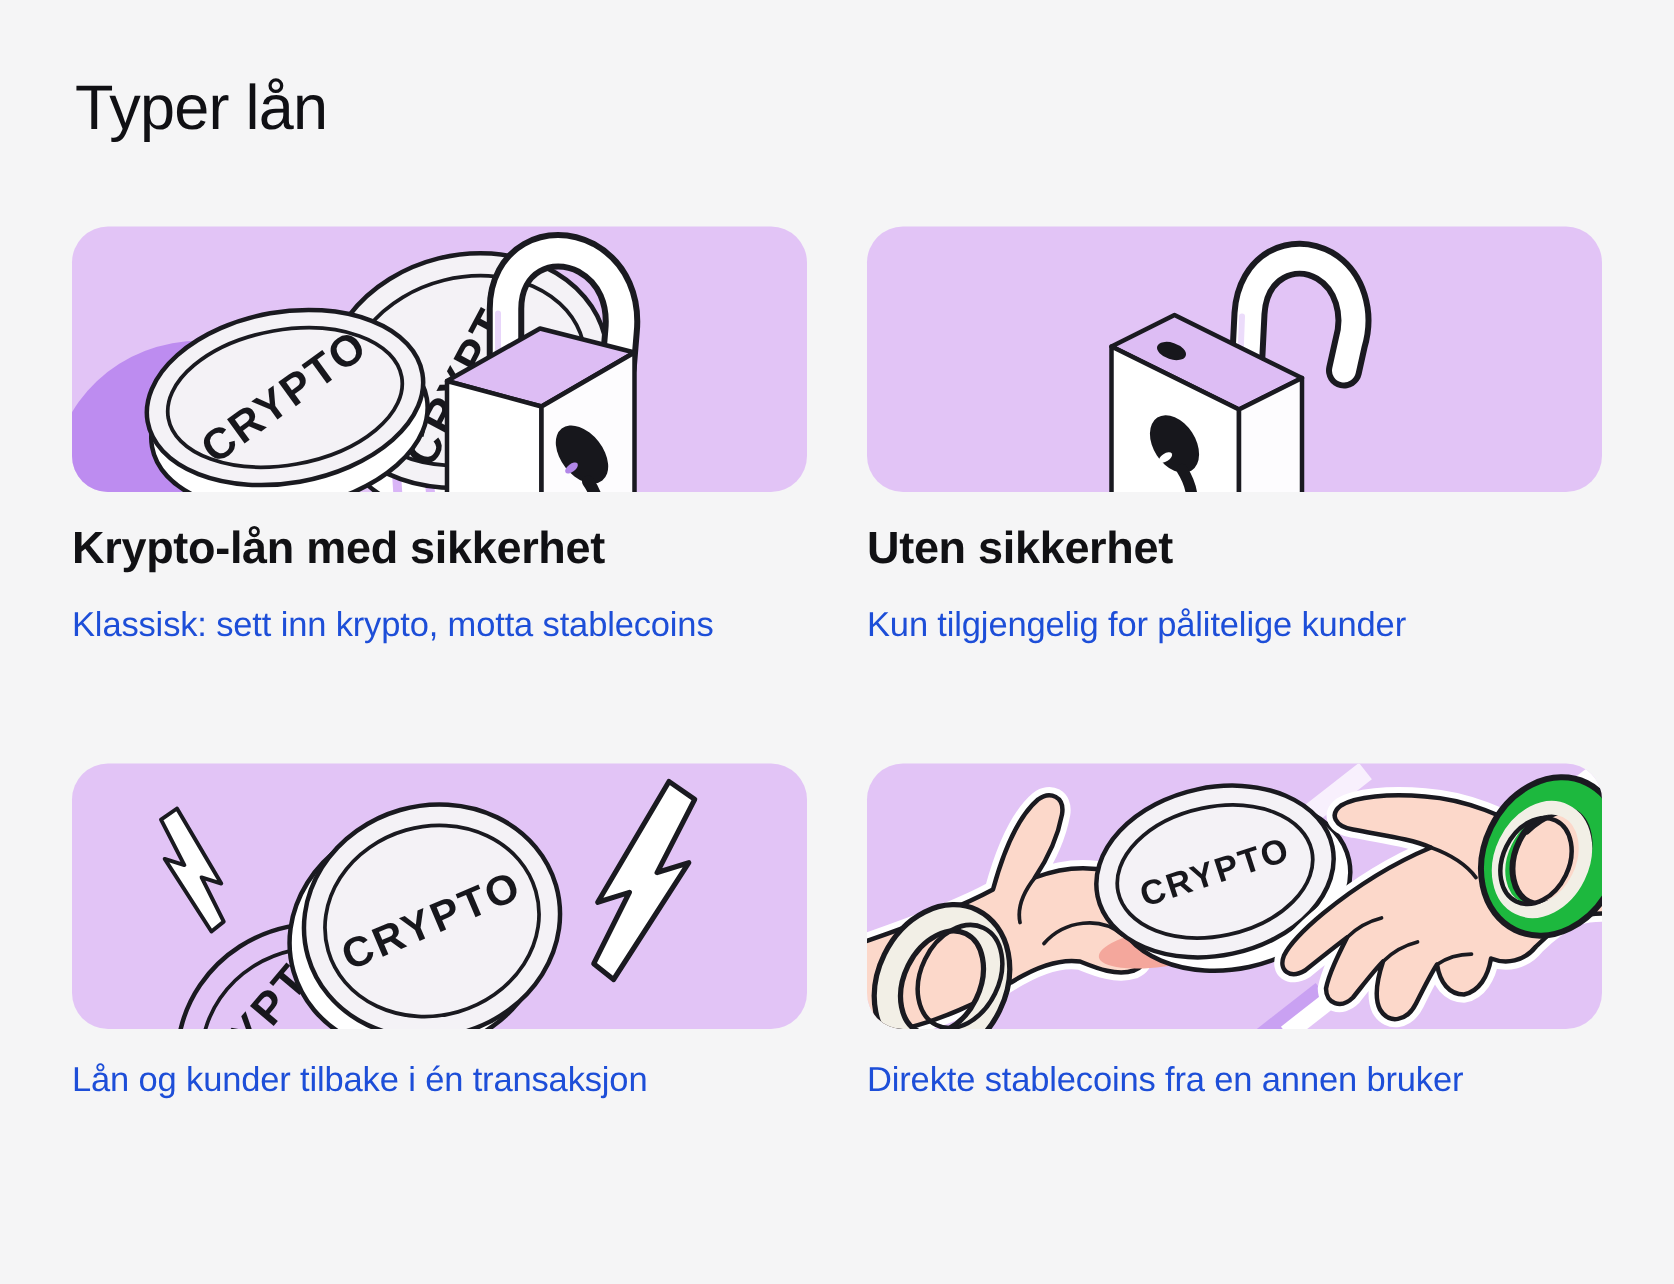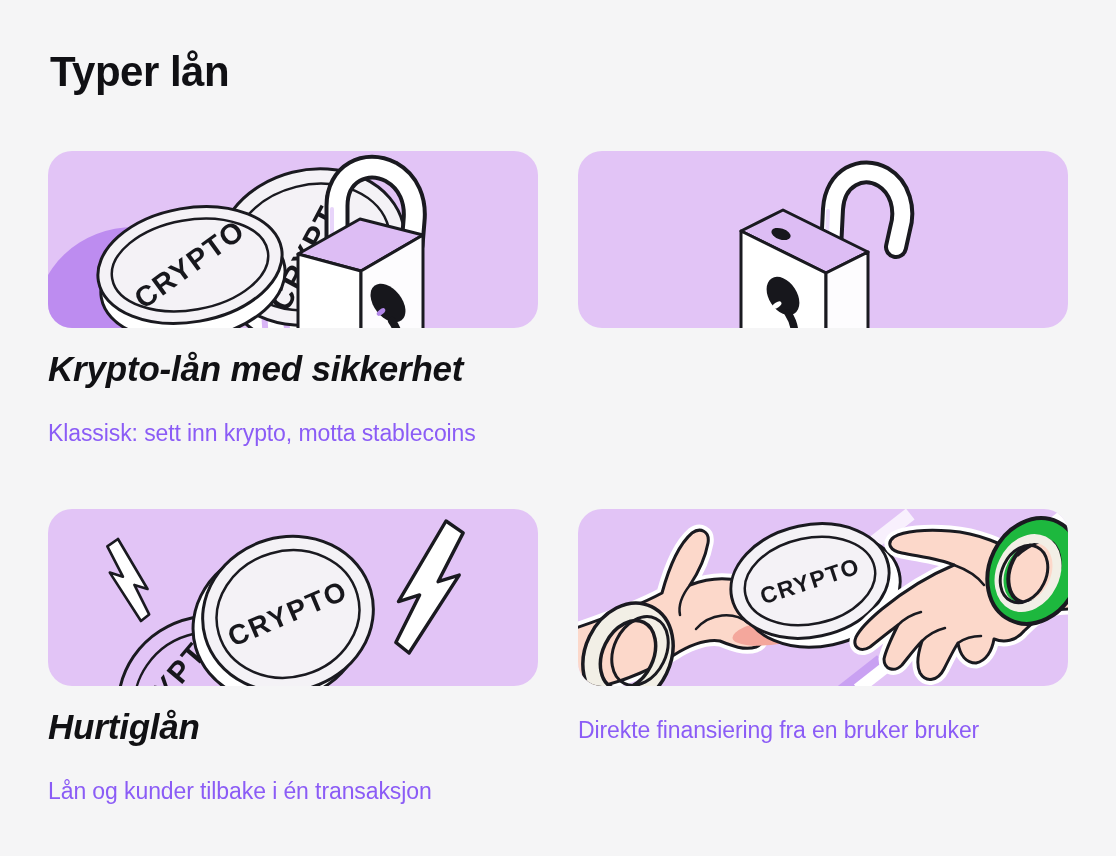--- a/index.html
+++ b/index.html
@@ -5,45 +5,45 @@
   * { margin:0; padding:0; box-sizing:border-box; }
   html,body { width:1116px; height:856px; }
   body {
     background:#f5f5f6;
     font-family:"Liberation Sans","DejaVu Sans",sans-serif;
     color:#121216;
     overflow:hidden;
   }
   .page { padding:44px 48px 0 48px; width:1116px; }
   h1.title {
-    font-size:42px; font-weight:700; letter-spacing:-0.5px;
+    font-size:42px; font-weight:400; letter-spacing:-0.5px;
     color:#101014; margin:4px 0 0 2px;
   }
   .grid {
     margin-top:55px;
     display:grid;
     grid-template-columns:490px 490px;
     column-gap:40px;
   }
   .card { width:490px; }
   .illus {
     width:490px; height:177px;
     border-radius:24px;
     background:#e2c4f6;
     overflow:hidden;
     position:relative;
   }
   .illus svg { display:block; }
   .card h2 {
-    font-size:35px; font-weight:700; color:#111114;
-    margin-top:21px; letter-spacing:-0.2px;font-style:italic;
+    font-size:30px; font-weight:700; color:#111114;
+    margin-top:21px; letter-spacing:-0.2px;
   }
   .card p {
-    font-size:23px; font-weight:400; color:#8b5cf6;
-    line-height:31px; margin-top:29px; max-width:448px;
+    font-size:23px; font-weight:400; color:#1d4ed8;
+    line-height:31px; margin-top:18px; max-width:448px;
     letter-spacing:-0.1px;
   }
   .card-text { height:160px; }
   svg text {
     font-family:"Liberation Sans","DejaVu Sans",sans-serif;
     font-weight:700; fill:#17171c;
   }
 </style>
 </head>
 <body>
@@ -109,20 +109,24 @@
             <polygon points="248,122 290,101 290,231 248,252" fill="#fdfcfe" stroke="#1a1a20" stroke-width="3" stroke-linejoin="round"></polygon>
             <ellipse cx="203" cy="83" rx="10" ry="5.5" fill="#17171c" transform="rotate(18 203 83)"></ellipse>
             <g>
               <ellipse cx="205" cy="145" rx="14" ry="21" fill="#17171c" transform="rotate(-33 205 145)"></ellipse>
               <path d="M 210 162 C 217 173 219 184 214 196" stroke="#17171c" stroke-width="7.5" fill="none" stroke-linecap="round"></path>
               <ellipse cx="199" cy="154" rx="5" ry="2.6" fill="#ffffff" transform="rotate(-33 199 154)"></ellipse>
             </g>
           </g>
         </svg>
       </div>
+      <div class="card-text">
+        <h2>Uten sikkerhet</h2>
+        <p>Kun tilgjengelig for pålitelige kunder</p>
+      </div>
     </div>
 
     <div class="card">
       <div class="illus">
         <svg width="490" height="177" viewBox="0 0 490 177">
 
           <g transform="translate(162,195) rotate(-12)">
             <ellipse cx="0" cy="0" rx="92" ry="88" fill="#e2c4f6" stroke="#1a1a20" stroke-width="3"></ellipse>
             <ellipse cx="0" cy="0" rx="76" ry="72" fill="none" stroke="#1a1a20" stroke-width="2.5"></ellipse>
             <text x="-5" y="-34" font-size="30" letter-spacing="2" text-anchor="middle" transform="rotate(-38)">CRYPTO</text>
@@ -136,21 +140,20 @@
             <ellipse cx="0" cy="0" rx="72" ry="63" fill="none" stroke="#1a1a20" stroke-width="2.5"></ellipse>
             <text x="0" y="9" font-size="28" letter-spacing="2" text-anchor="middle" transform="rotate(-7)">CRYPTO</text>
           </g>
 
           <path d="M 0 0 L 13 9 L -6 46 L 10 41 L -28 100 L -38 92 L -20 56 L -36 61 Z" transform="translate(70,30) scale(-0.82,0.82)" fill="#ffffff" stroke="#1a1a20" stroke-width="3.2" stroke-linejoin="round"></path>
 
           <path d="M 0 0 L 13 9 L -6 46 L 10 41 L -28 100 L -38 92 L -20 56 L -36 61 Z" transform="translate(398,12) scale(1.32)" fill="#ffffff" stroke="#1a1a20" stroke-width="2.6" stroke-linejoin="round"></path>
         </svg>
       </div>
       <div class="card-text">
-        <h2>Hurtiglån</h2>
         <p>Lån og kunder tilbake i én transaksjon</p>
       </div>
     </div>
 
     <div class="card">
       <div class="illus">
         <svg width="490" height="177" viewBox="0 0 490 177">
 
           <g>
             <rect x="-48" y="-8" width="96" height="16" fill="#ffffff" transform="translate(22,166) rotate(-38)"></rect>
@@ -192,18 +195,18 @@
 
           <g>
             <ellipse cx="456" cy="62" rx="34" ry="44" fill="none" stroke="#1a1a20" stroke-width="25" transform="rotate(26 456 62)"></ellipse>
             <ellipse cx="456" cy="62" rx="34" ry="44" fill="none" stroke="#1db83e" stroke-width="17" transform="rotate(26 456 62)"></ellipse>
             <ellipse cx="450" cy="64" rx="27" ry="36" fill="none" stroke="#f2efe6" stroke-width="9" transform="rotate(26 450 64)"></ellipse>
             <ellipse cx="446" cy="65" rx="22" ry="30" fill="none" stroke="#1a1a20" stroke-width="3" transform="rotate(26 446 65)"></ellipse>
           </g>
         </svg>
       </div>
       <div class="card-text">
-        <p>Direkte finansiering fra en bruker bruker</p>
+        <p>Direkte stablecoins fra en annen bruker</p>
       </div>
     </div>
 
   </div>
 </div>
 
 </body></html>

